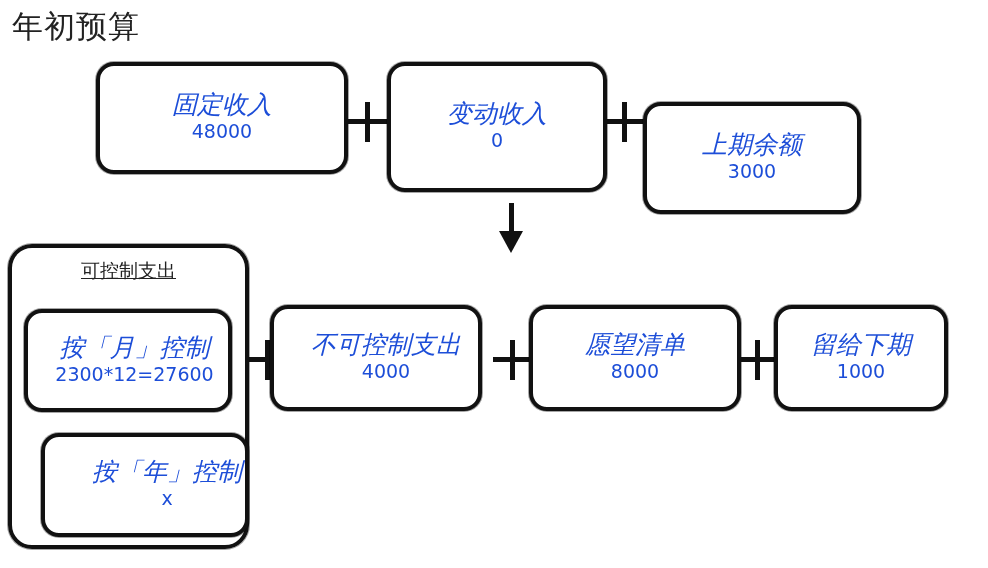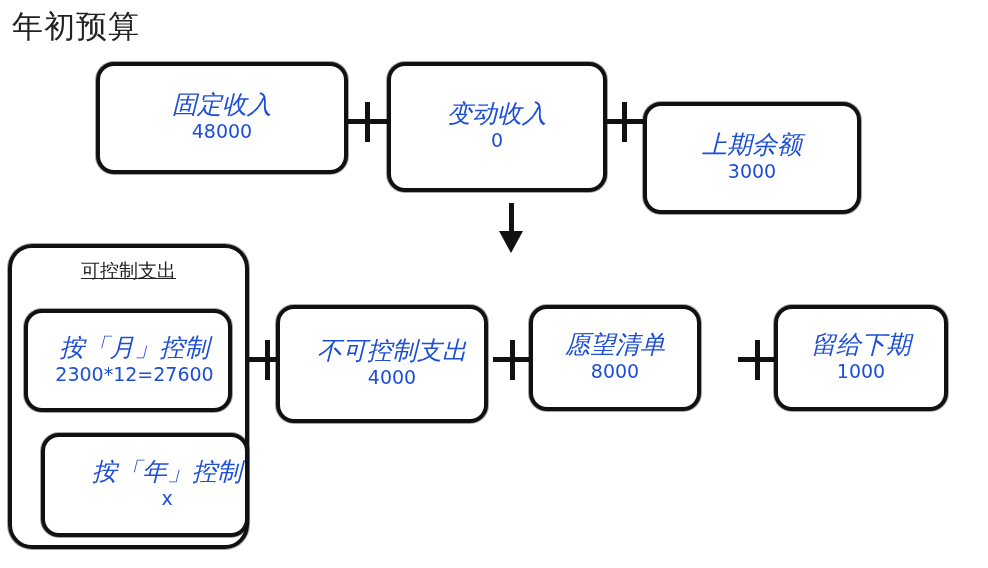--- a/index.html
+++ b/index.html
@@ -59,29 +59,29 @@
 </div>
 <div class="box" style="left:41px;top:433px;width:208px;height:104px;padding-left:44px;">
   <div class="lbl">按「年」控制</div>
   <div class="val">x</div>
 </div>
 
 <div class="plus" style="left:248px;top:340px;">
     <div class="h"></div>
     <div class="v"></div>
   </div>
-<div class="box" style="left:276px;top:305px;width:212px;height:118px;padding-left:20px;">
+<div class="box" style="left:270px;top:305px;width:212px;height:106px;padding-left:20px;">
   <div class="lbl">不可控制支出</div>
   <div class="val">4000</div>
 </div>
 <div class="plus" style="left:493px;top:340px;">
     <div class="h"></div>
     <div class="v"></div>
   </div>
-<div class="box" style="left:529px;top:305px;width:172px;height:106px;">
+<div class="box" style="left:529px;top:305px;width:212px;height:106px;">
   <div class="lbl">愿望清单</div>
   <div class="val">8000</div>
 </div>
 <div class="plus" style="left:738px;top:340px;">
     <div class="h"></div>
     <div class="v"></div>
   </div>
 <div class="box" style="left:774px;top:305px;width:174px;height:106px;">
   <div class="lbl">留给下期</div>
   <div class="val">1000</div>

